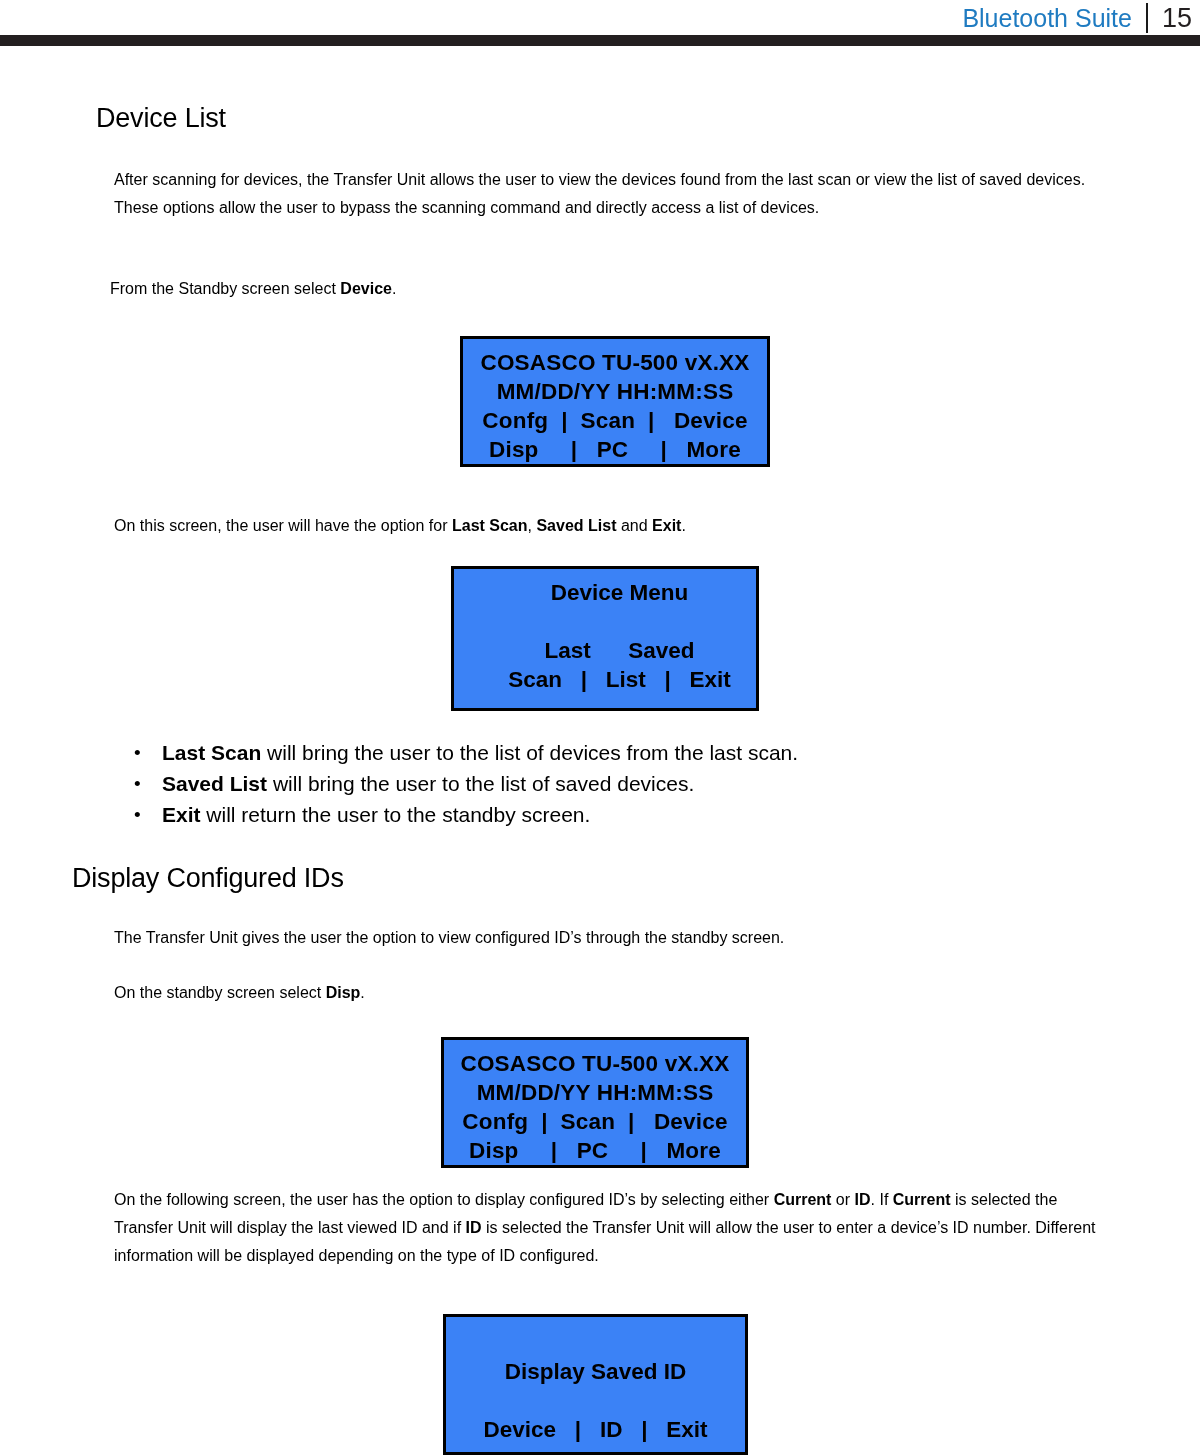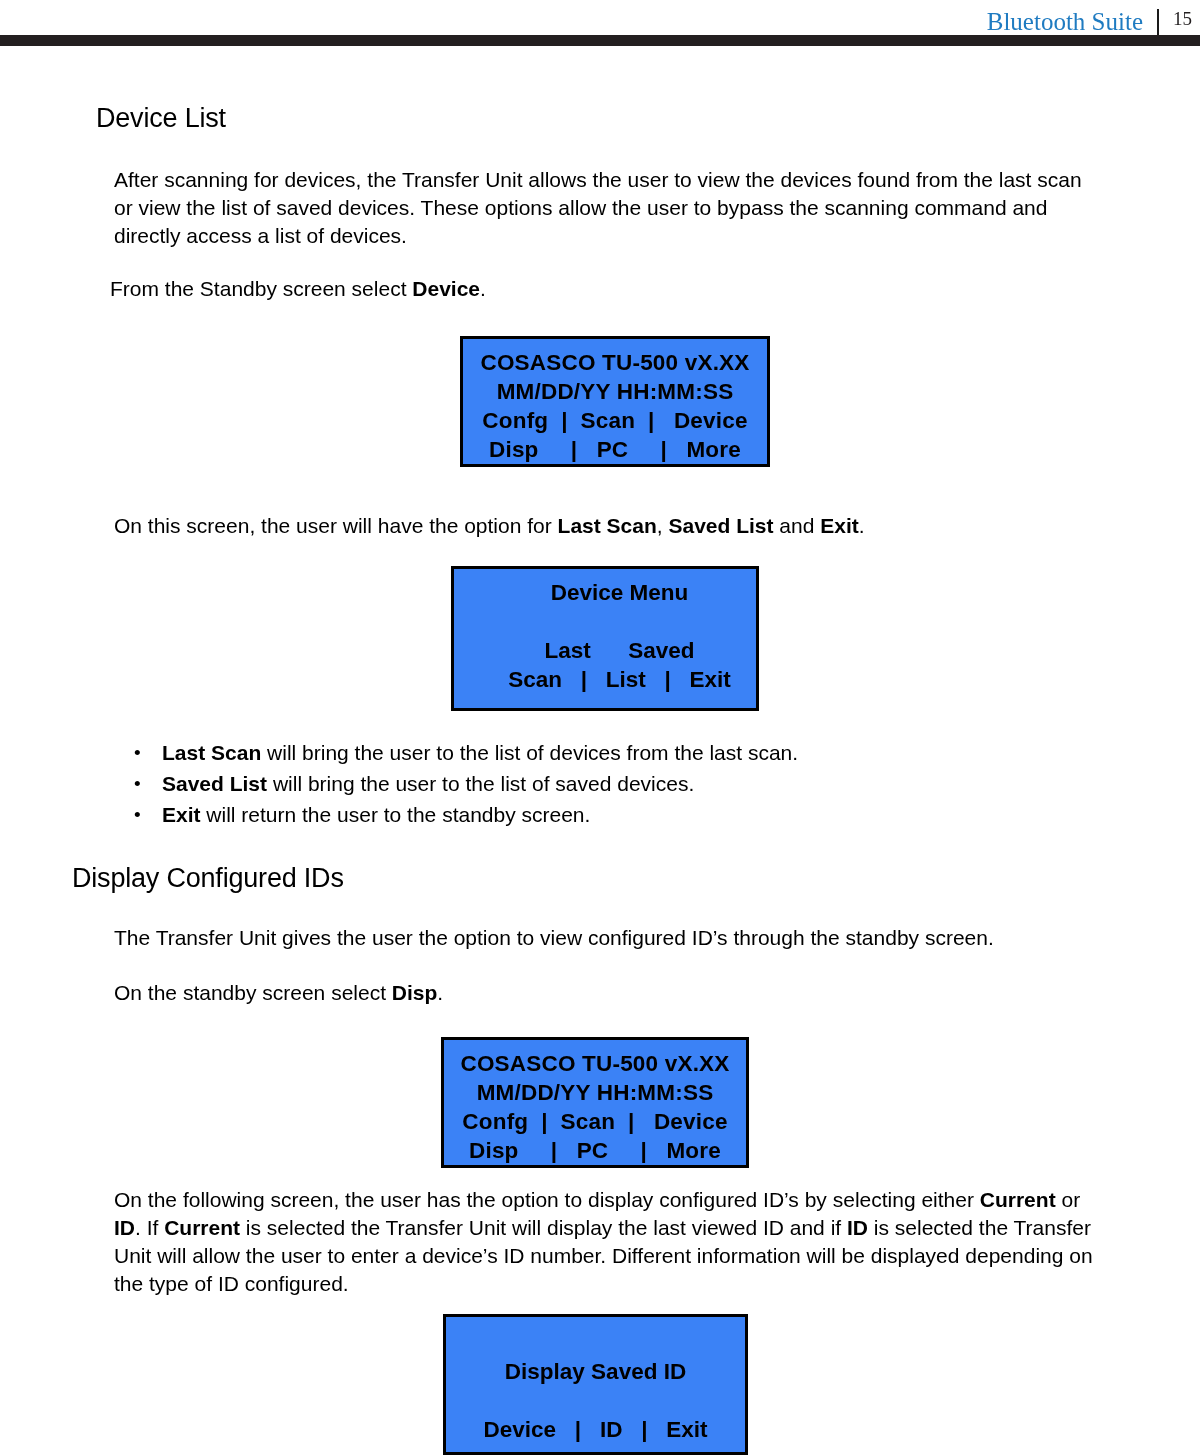--- a/index.html
+++ b/index.html
@@ -20,43 +20,42 @@
   .page-header {
     position: absolute;
     top: 0;
     left: 0;
     width: 1200px;
     height: 46px;
   }
   .header-inner {
     position: absolute;
     right: 8px;
-    top: 8px;
+    top: 2px;
     display: flex;
-    align-items: flex-start;
+    align-items: center;
     height: 32px;
-    font-family: Liberation Serif, serif;
   }
   .header-title {
     font-size: 25px;
     color: #1F7BC1;
     font-weight: 400;
     letter-spacing: 0px;
     white-space: nowrap;
   }
   .header-divider {
     display: inline-block;
     width: 2px;
     background: #1a1a1a;
     height: 30px;
     margin: 0 14px;
     align-self: center;
   }
   .header-pagenum {
-    font-size: 19px;
+    font-size: 27px;
     color: #231f20;
     font-weight: 400;
   }
   .header-rule {
     position: absolute;
     left: 0;
     top: 35px;
     width: 1200px;
     height: 11px;
     background: #231f20;
@@ -83,21 +82,21 @@
     top: 57px;
   }
   .h-display-ids {
     position: absolute;
     left: 72px;
     top: 817px;
   }
 
   p.body-text {
     margin: 0;
-    font-size: 21px;
+    font-size: 16px;
     line-height: 28px;
     color: #000;
   }
   p.body-text b { font-weight: bold; }
 
   .p1 { position: absolute; left: 114px; top: 120px; width: 980px; }
   .p2 { position: absolute; left: 110px; top: 229px; width: 980px; }
   .p3 { position: absolute; left: 114px; top: 466px; width: 980px; }
   .p4 { position: absolute; left: 114px; top: 878px; width: 990px; }
   .p5 { position: absolute; left: 114px; top: 933px; width: 980px; }

